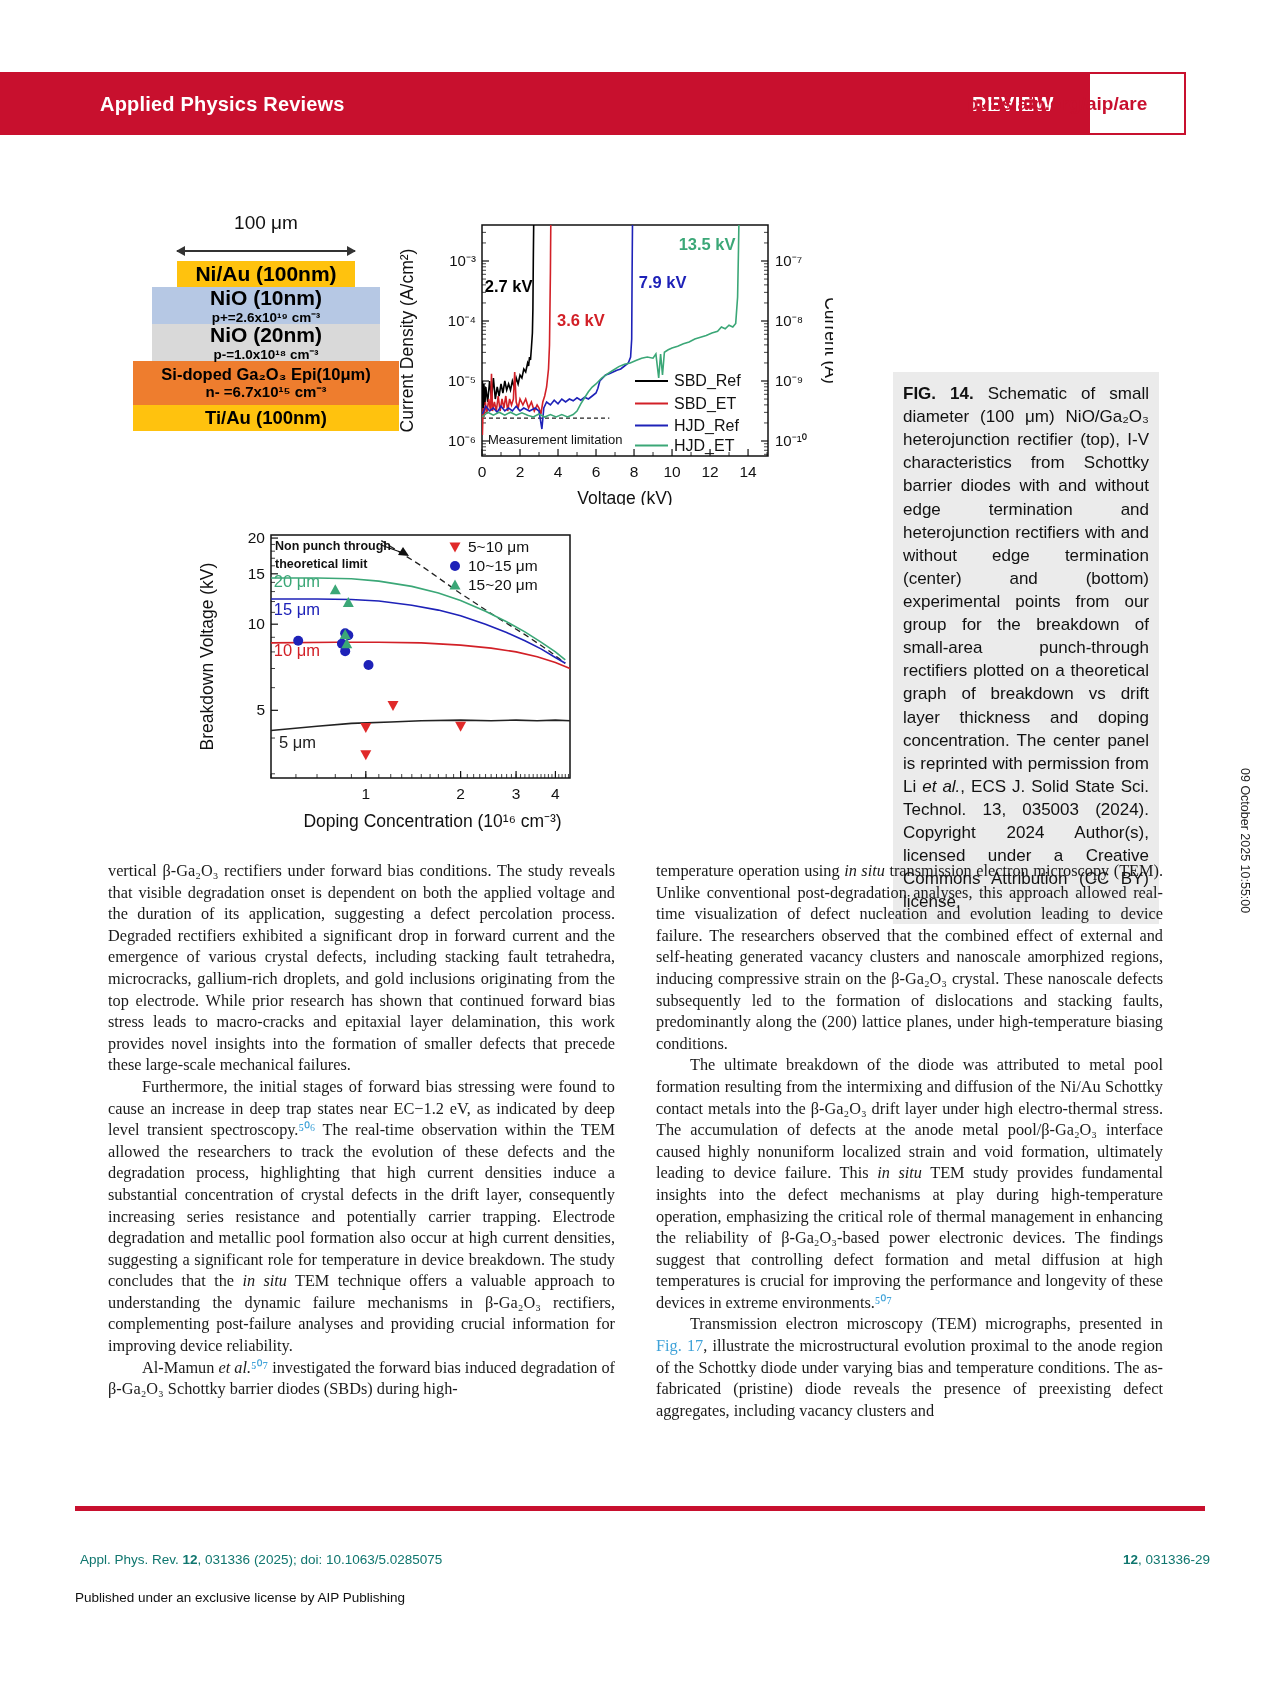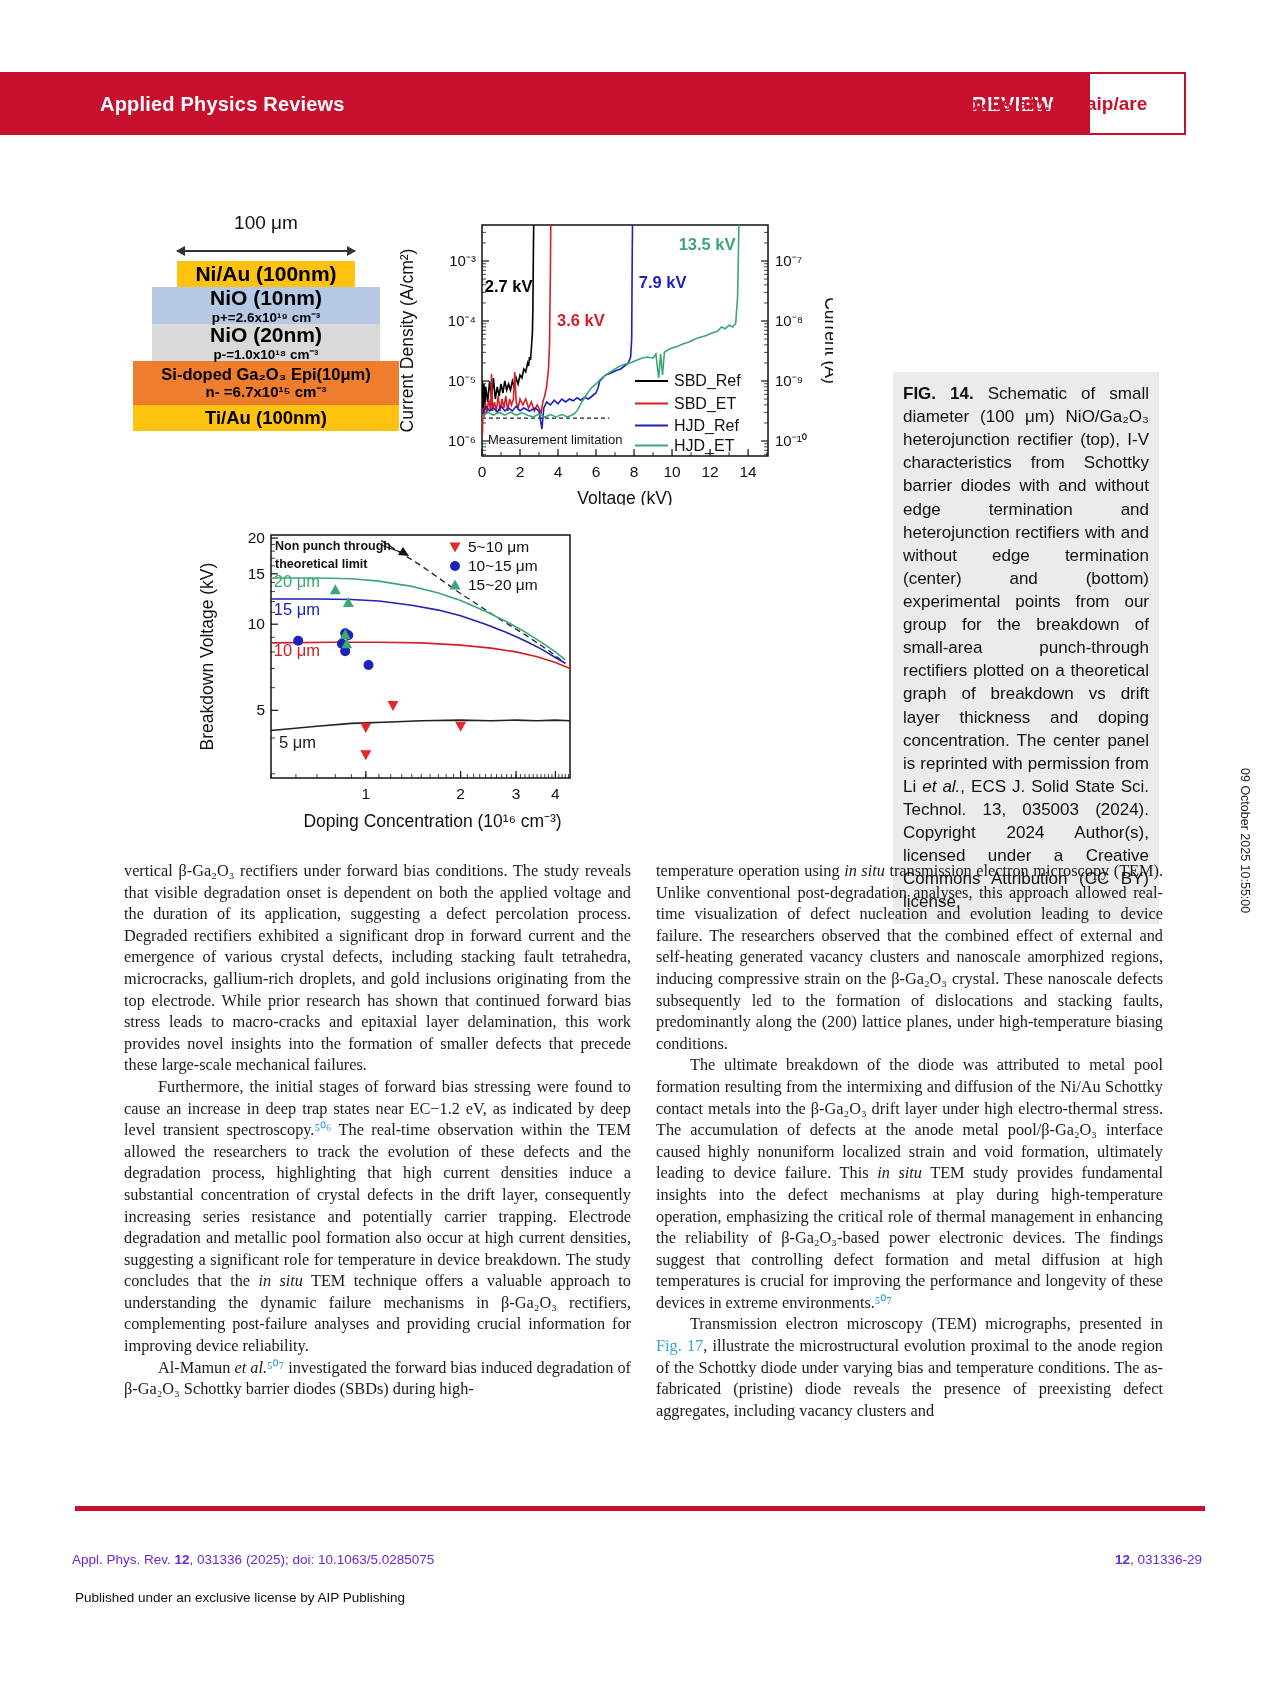--- a/index.html
+++ b/index.html
@@ -35,27 +35,27 @@
   
   .caption{position:absolute;left:893px;top:372px;width:266px;box-sizing:border-box;background:#EBEBEB;
            padding:10px 10px;font-size:17px;line-height:1.36;text-align:justify;color:#111;}
   .caption p{margin:0;}
   
   .datestamp{position:absolute;left:1252px;top:768px;transform:rotate(90deg);transform-origin:0 0;
              font-size:12.5px;color:#222;white-space:nowrap;}
   
   .col{position:absolute;width:507px;font-family:"Liberation Serif",serif;font-size:16.3px;
        line-height:21.6px;text-align:justify;color:#1a1a1a;}
-  .colL{left:124px;top:860px;} .colR{left:656px;top:860px;}
+  .colL{left:108px;top:860px;} .colR{left:656px;top:860px;}
   .bp{margin:0;} .bp.ind{text-indent:34px;}
   .reflink{color:var(--link,#3FA2D8);}
   
   .rule{position:absolute;left:75px;top:1506px;width:1130px;height:5px;background:var(--accent,#C8102E);}
-  .foot1{position:absolute;left:72px;top:1552px;width:1130px;font-size:13.5px;display:flex;
-         justify-content:space-between;color:#6d28d9;}
+  .foot1{position:absolute;left:80px;top:1552px;width:1130px;font-size:13.5px;display:flex;
+         justify-content:space-between;color:#0f766e;}
   .foot2{position:absolute;left:75px;top:1590px;font-size:13.5px;color:#111;}
 </style>
 </head>
 <body>
 
 <div class="banner">
   <span class="jtitle">Applied Physics Reviews</span>
   <span class="jtype">REVIEW</span>
 </div>
 <div class="urlbox">

